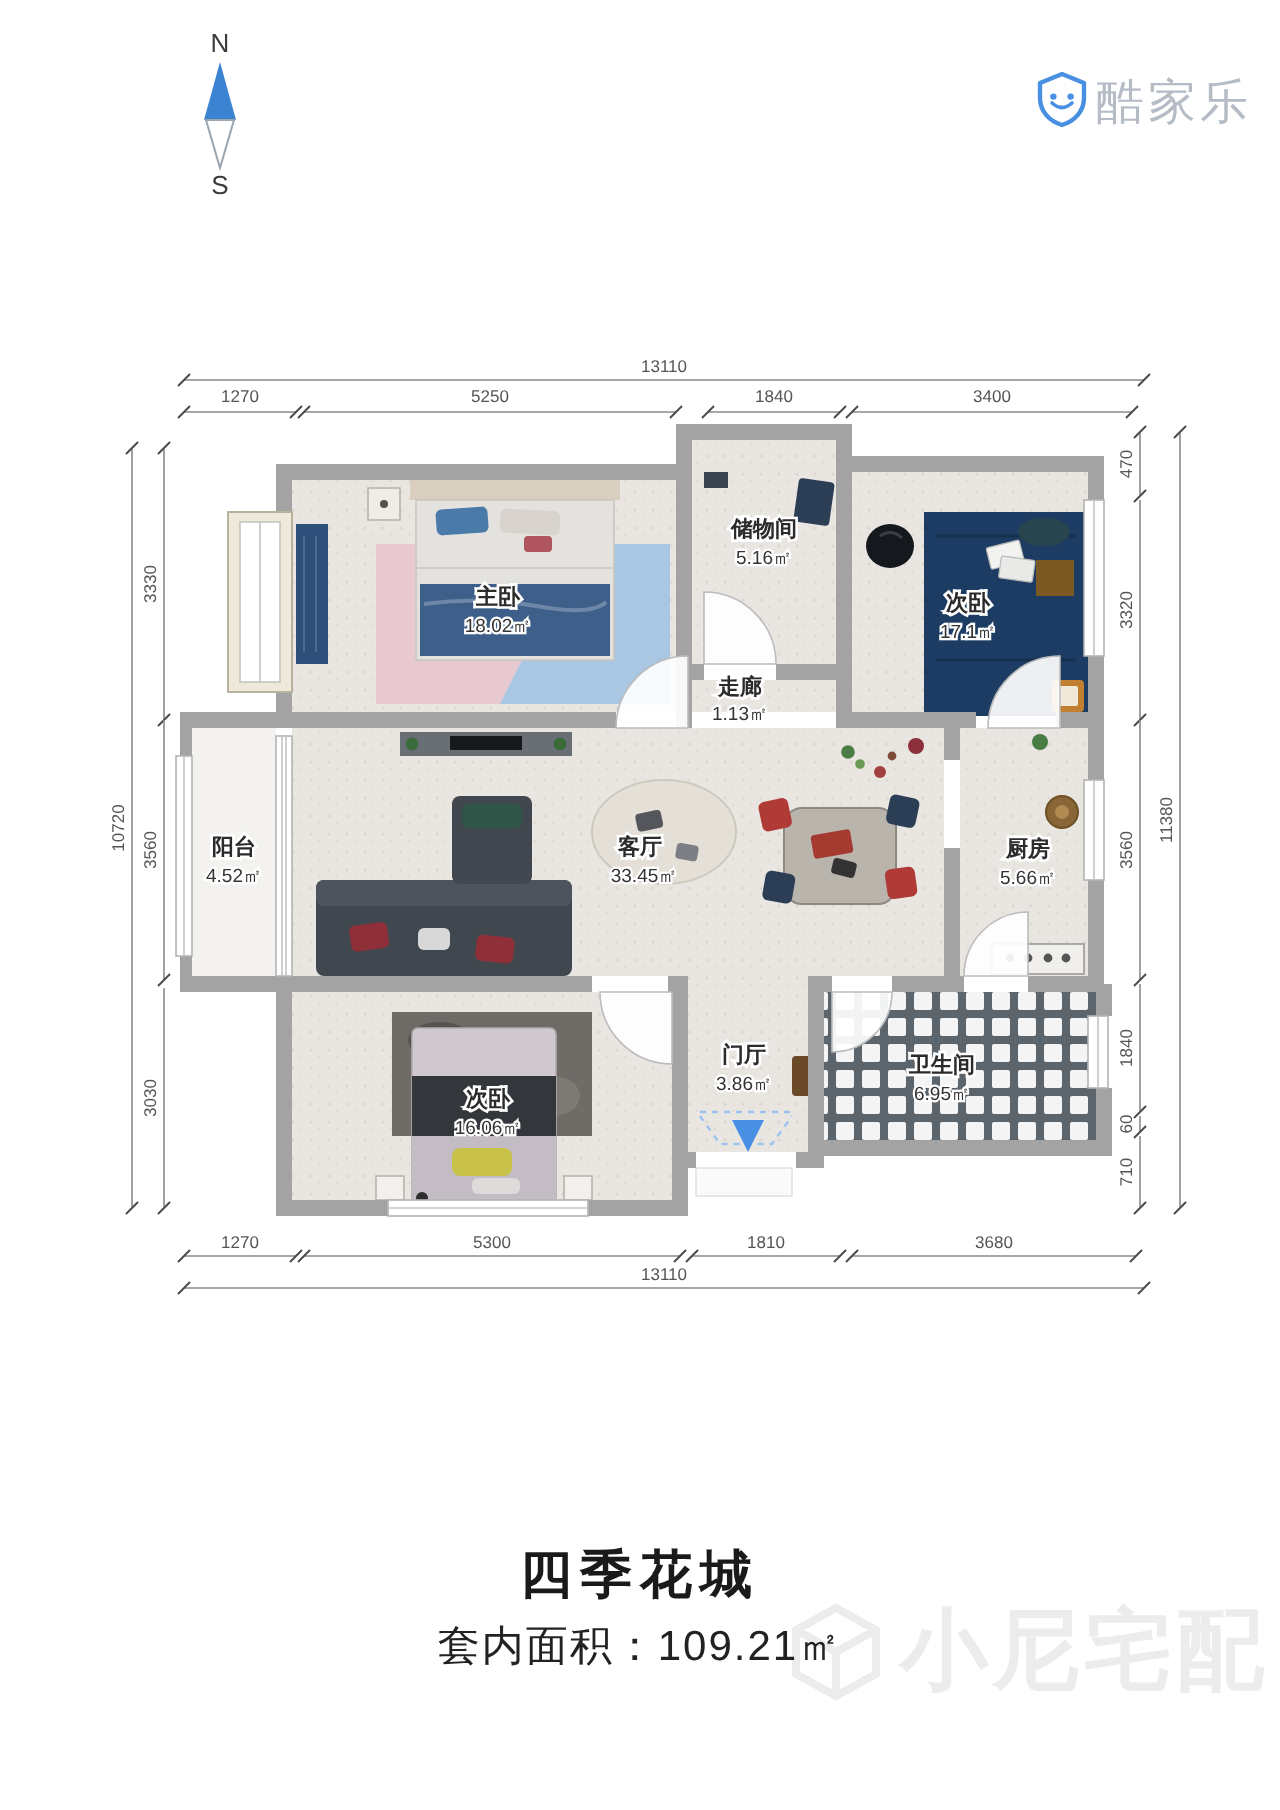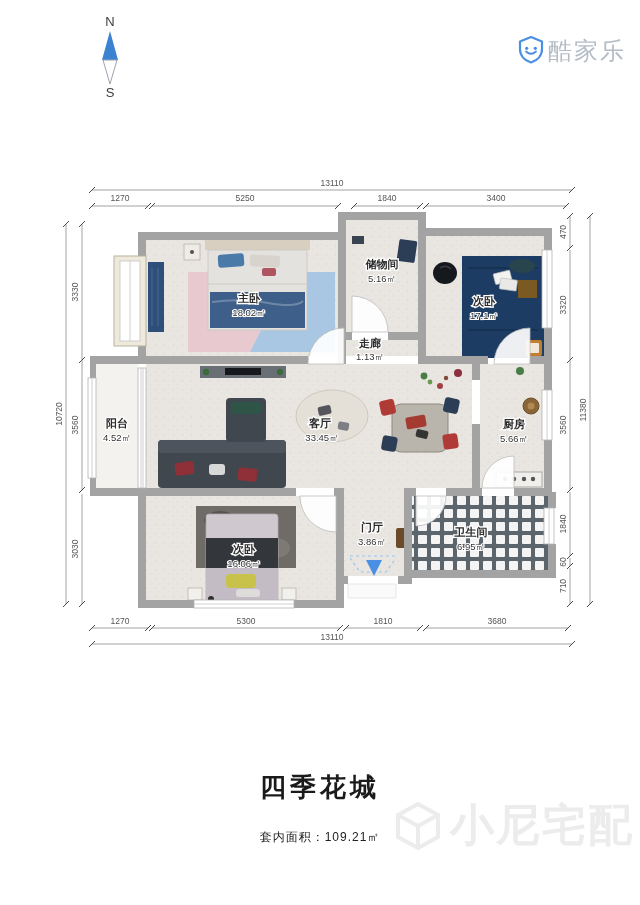--- a/index.html
+++ b/index.html
@@ -15,21 +15,21 @@
   .tick{stroke:#4a4a4a;stroke-width:1;}
   .dim{font-size:8.5px;fill:var(--dim_text,#555);text-anchor:middle;}
   .rname{font-size:11px;font-weight:bold;fill:#2b2b2b;text-anchor:middle;
          stroke:#ffffff;stroke-width:2.6;paint-order:stroke;}
   .rarea{font-size:9.5px;fill:#333;text-anchor:middle;
          stroke:#ffffff;stroke-width:2.2;paint-order:stroke;}
   .compass-label{font-size:13px;fill:#3c3c3c;text-anchor:middle;}
   .logo-text{font-size:24px;fill:var(--logo_text,#b5bcc6);letter-spacing:2px;}
   .footer{position:absolute;left:0;top:770px;width:640px;text-align:center;}
   .plan-title{font-size:26px;font-weight:bold;color:#1a1a1a;letter-spacing:4px;}
-  .area-line{margin-top:24px;font-size:12px;color:#222;letter-spacing:1px;}
+  .area-line{margin-top:4px;font-size:21px;color:#222;letter-spacing:1px;}
   .watermark{position:absolute;left:392px;top:796px;display:flex;align-items:center;
              color:var(--watermark,#ececec);font-size:44px;font-weight:bold;letter-spacing:2px;}
   .watermark svg{margin-right:6px;}
 </style>
 </head>
 <body>
 
 <div class="page">
 
 <svg width="640" height="760" viewBox="0 0 640 760" style="position:absolute;left:0;top:0;">

